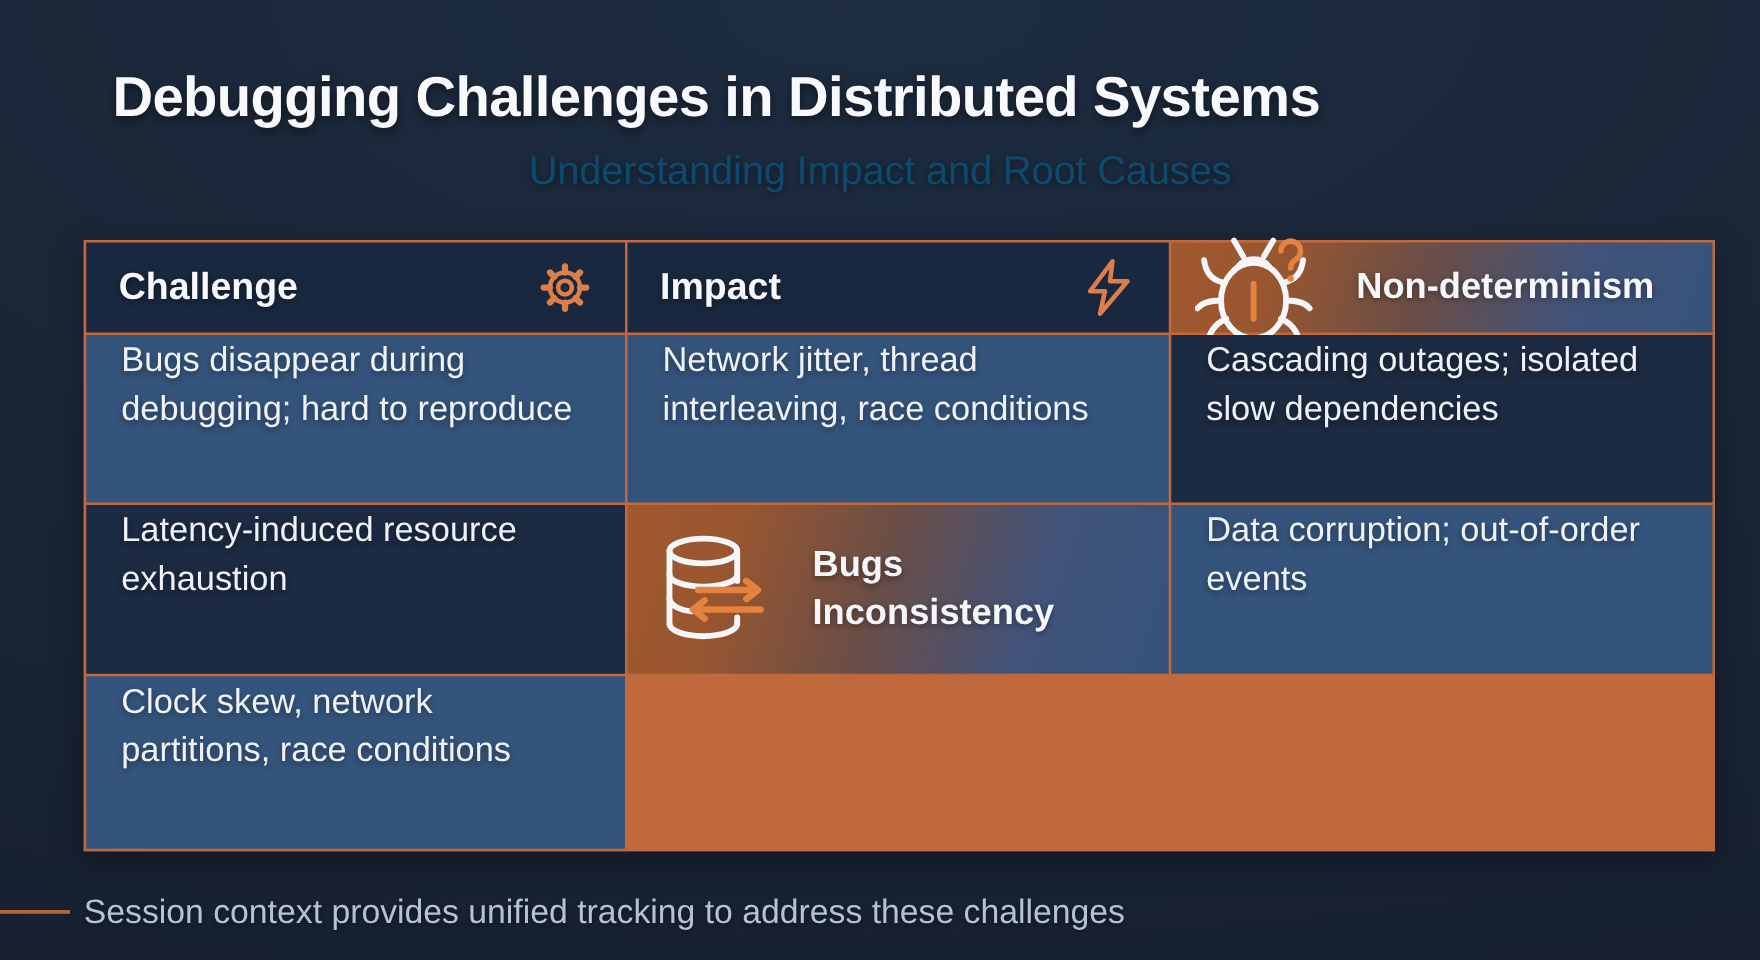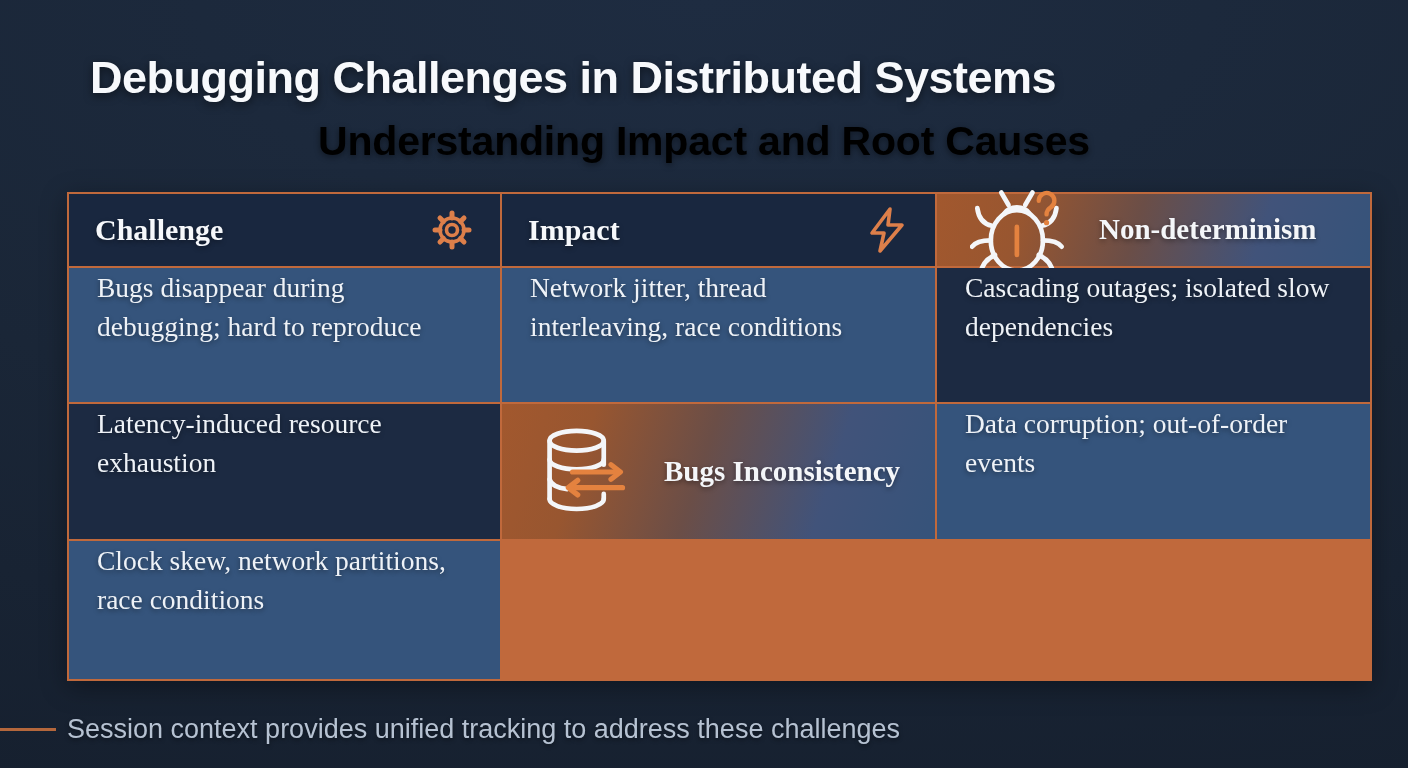--- a/index.html
+++ b/index.html
@@ -9,36 +9,36 @@
     font-family:"Liberation Sans", sans-serif;
     -webkit-font-smoothing:antialiased;
   }
   .title{
     position:absolute;top:52px;left:0;width:1146px;text-align:center;margin:0;
     font-size:45px;font-weight:700;color:#f7f9fc;letter-spacing:-0.5px;
     text-shadow:0 3px 8px rgba(0,0,0,.5);
   }
   .subtitle{
     position:absolute;top:118px;left:0;width:1408px;text-align:center;margin:0;
-    font-size:41px;font-weight:700;color:#000000;letter-spacing:-0.2px;
+    font-size:32px;font-weight:400;color:#0c4a6e;letter-spacing:-0.2px;
     text-shadow:0 2px 6px rgba(0,0,0,.45);
   }
   .table{
     position:absolute;left:67px;top:192px;width:1305px;height:489px;
     display:grid;grid-template-columns:431px 433px 1fr;grid-template-rows:72px 134px 135px 1fr;
     gap:2px;background:#c0693c;border:2px solid #c0693c;box-sizing:border-box;
     box-shadow:0 6px 24px rgba(0,0,0,.35);
   }
-  .cell{min-width:0;min-height:0;font-family:Liberation Serif, serif;}
+  .cell{min-width:0;min-height:0;}
   .head{background:#19273f;display:flex;align-items:center;justify-content:space-between;padding:0 24px 0 26px;}
   .hlabel{font-size:30px;font-weight:700;color:#f6f8fb;text-shadow:0 2px 5px rgba(0,0,0,.4);}
   .c-blue{background:#35547c;}
   .c-dark{background:#1c2a42;}
   .c-grad{background:linear-gradient(108deg,#a2582e 0%,#985630 20%,#6b4e47 46%,#41537a 74%,#36537a 100%);}
-  .ch{display:flex;align-items:center;gap:28px;padding:0 16px 0 32px;}
+  .ch{display:flex;align-items:center;gap:28px;padding:0 16px 0 18px;}
   .ch .icon{flex:0 0 auto;width:102px;display:flex;align-items:center;justify-content:center;}
   .ch .label{font-size:29px;font-weight:700;color:#f4f6f9;line-height:1.3;text-shadow:0 2px 5px rgba(0,0,0,.4);}
   .bodycell{display:flex;align-items:flex-start;padding:0 28px;font-size:27.5px;color:#eef2f7;line-height:1.42;text-shadow:0 2px 5px rgba(0,0,0,.4);}
   .footer-line{position:absolute;left:0;top:728px;width:56px;height:3px;background:#b4673c;}
   .footer-note{position:absolute;left:67px;top:714px;font-size:27px;color:#b6c2d2;text-shadow:0 2px 4px rgba(0,0,0,.4);}
   svg{display:block;}
 </style>
 </head>
 <body>
 

